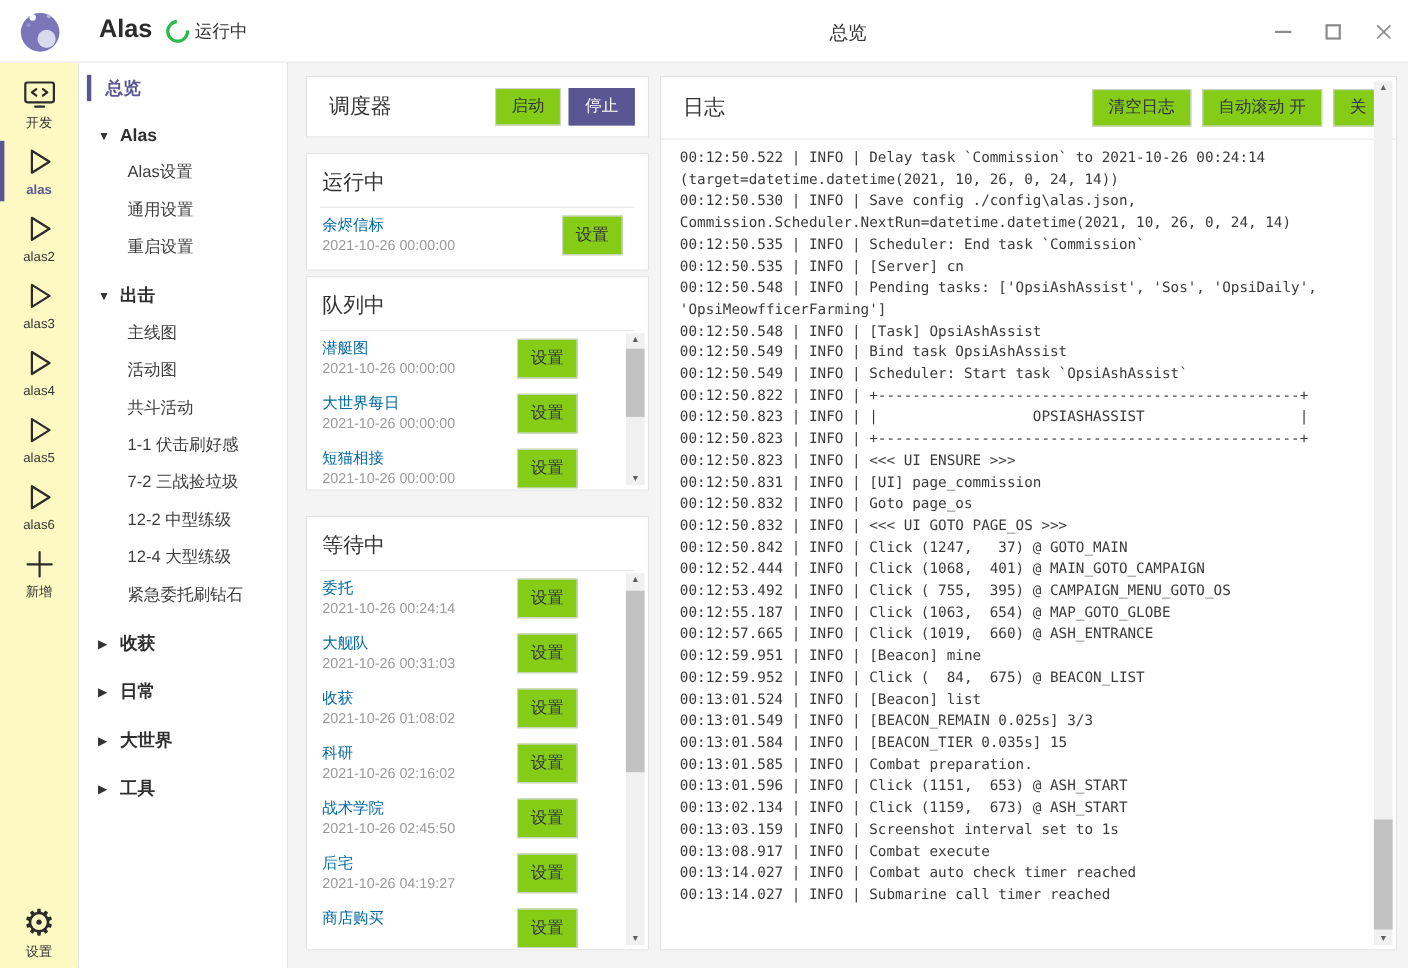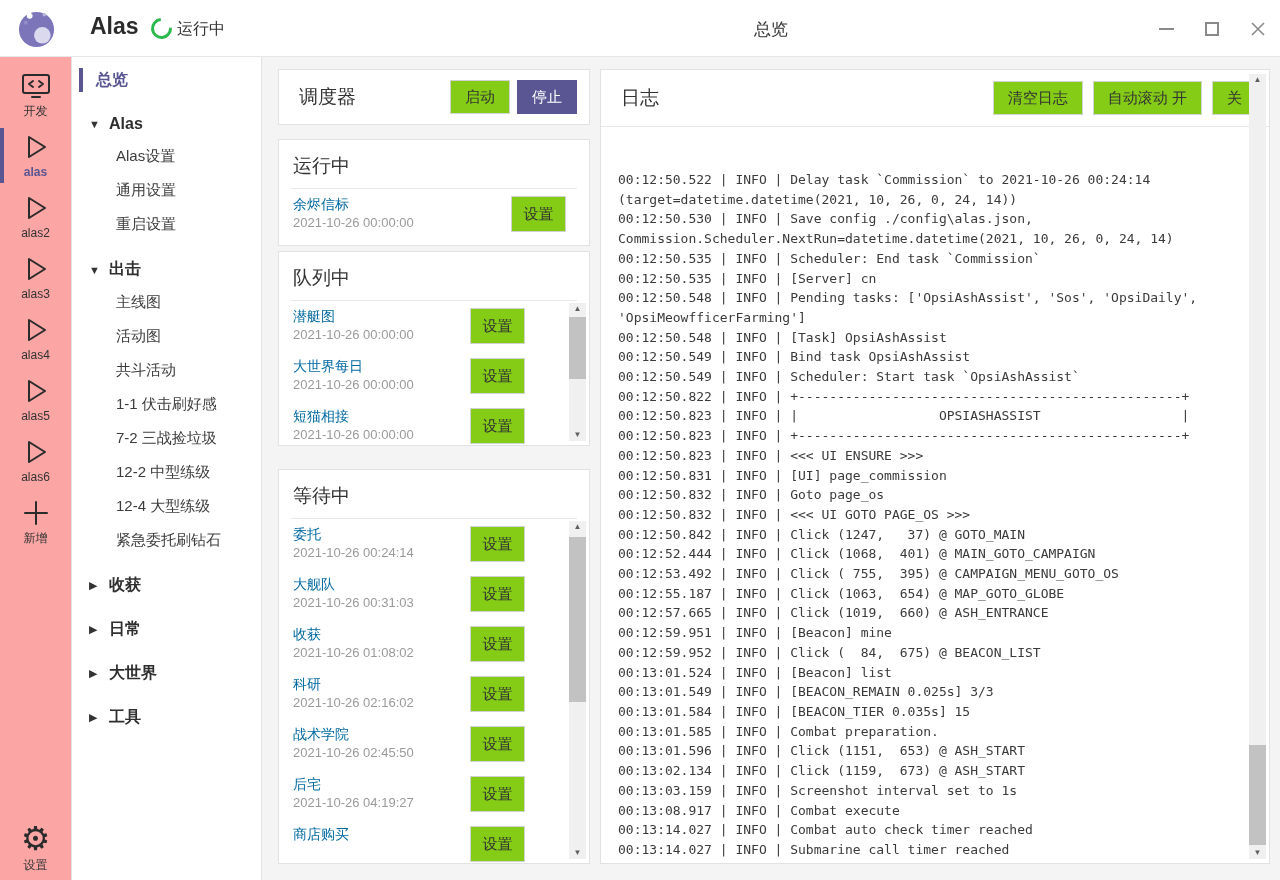--- a/index.html
+++ b/index.html
@@ -19,21 +19,21 @@
   .spinner { position:absolute; left:151px; top:18px; width:21px; height:21px; border-radius:50%;
     border:3px solid var(--green); border-top-color:transparent; transform:rotate(40deg); }
   .status-text { position:absolute; left:177px; top:19px; font-size:16px; color:#333; }
   .page-title { position:absolute; left:262px; right:0; top:18px; text-align:center; font-size:17px; color:#333; }
   .win-controls { position:absolute; right:12px; top:0; height:57px; display:flex; align-items:center; gap:26px; }
   .wc { width:20px; height:20px; display:flex; align-items:center; justify-content:center; cursor:pointer; }
   .wc-min { width:15px; height:2px; background:#8a8a8a; }
   .wc-max { width:14px; height:14px; border:2px solid #8a8a8a; }
 
   
-  .rail { position:absolute; left:0; top:57px; width:72px; bottom:0; background:#fca5a5;
+  .rail { position:absolute; left:0; top:57px; width:72px; bottom:0; background:#fef9c3;
     border-right:1px solid #e2e2e2; display:flex; flex-direction:column; align-items:stretch; padding-top:8px; }
   .rail-item { position:relative; display:flex; flex-direction:column; align-items:center;
     padding:5px 0 6px; margin-bottom:2px; cursor:pointer; }
   .rail-item .rail-icon { width:34px; height:32px; display:flex; align-items:center; justify-content:center; }
   .rail-label { font-size:12px; color:#333; margin-top:2px; line-height:14px; }
   .rail-item.active::before { content:""; position:absolute; left:0; top:2px; bottom:2px; width:4px; background:var(--accent); }
   .rail-item.active .rail-label { color:var(--accent); font-weight:700; }
   .rail-settings { position:absolute; left:0; bottom:8px; width:71px; display:flex; flex-direction:column; align-items:center; cursor:pointer; }
   .gear-glyph { font-family:"DejaVu Sans",sans-serif; font-size:33px; line-height:34px; color:#2b2b2b; }
 
@@ -82,21 +82,21 @@
   .vscroll .thumb { position:absolute; left:0; width:17px; background:#c2c2c2; cursor:pointer; }
   .sb-queue { top:51px; bottom:4px; }
   .sb-queue .thumb { top:14px; height:62px; }
   .sb-waiting { top:51px; bottom:4px; }
   .sb-waiting .thumb { top:16px; height:165px; }
 
   
   .card-log { left:338px; top:12px; right:10px; height:795px; }
   .log-head { height:57px; display:flex; align-items:center; padding:0 12px 0 20px; border-bottom:1px solid #e8e8e8; }
   .log-buttons { margin-left:auto; display:flex; gap:10px; }
-  .log-body { position:absolute; left:17px; right:28px; top:64px; bottom:6px; overflow:hidden;margin-top:36px; }
+  .log-body { position:absolute; left:17px; right:28px; top:64px; bottom:6px; overflow:hidden; }
   .log-line { font-family:"DejaVu Sans Mono","Liberation Mono",monospace; font-size:13px;
     line-height:19.7px; color:#3a3a3a; white-space:pre; }
   .sb-log { top:4px; bottom:4px; }
   .sb-log .thumb { bottom:14px; height:100px; }
 
   svg .stroke { fill:none; stroke:#2b2b2b; stroke-width:2; stroke-linejoin:round; stroke-linecap:round; }
 </style>
 </head>
 <body>
 

